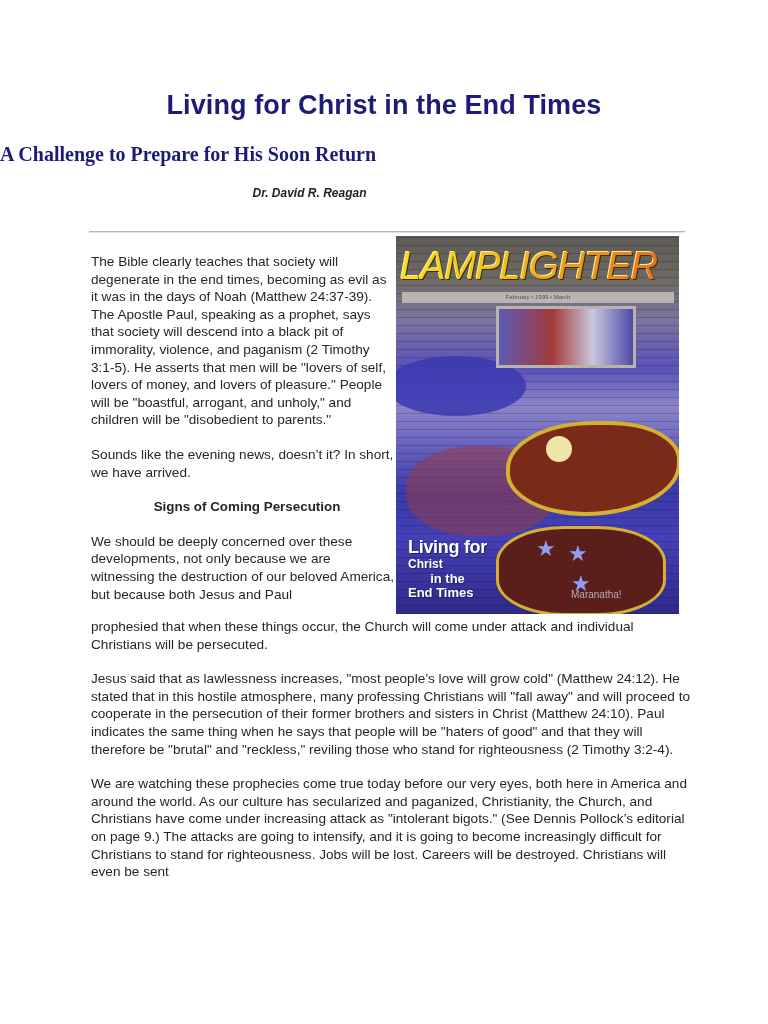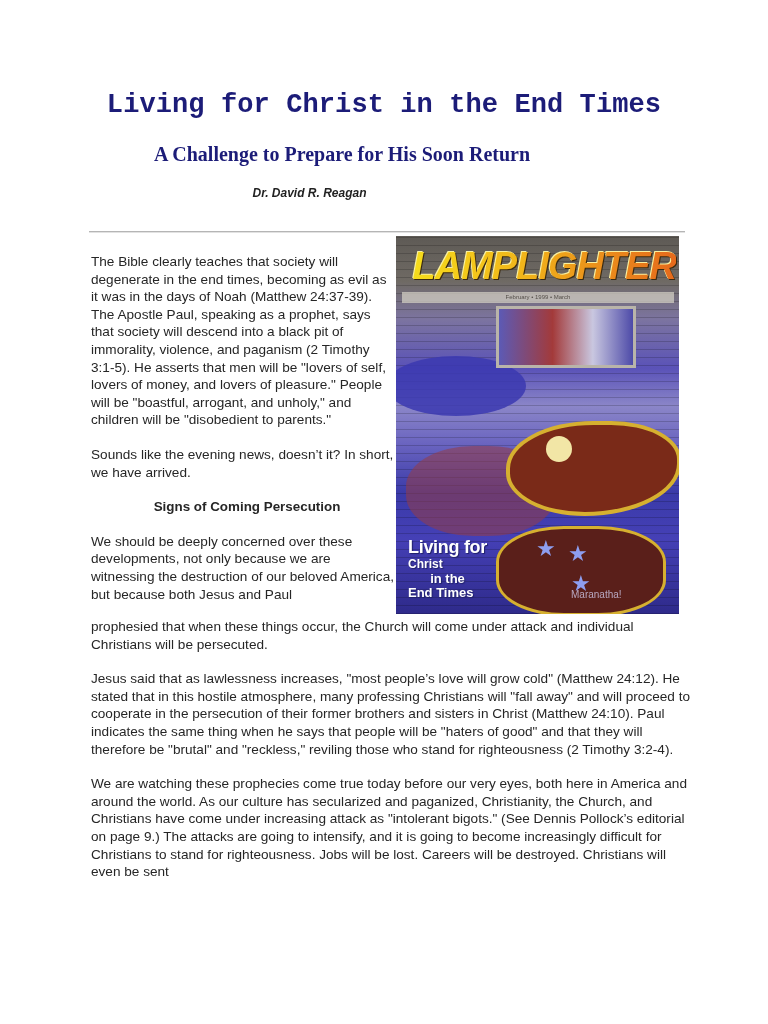--- a/index.html
+++ b/index.html
@@ -1,26 +1,26 @@
 <!DOCTYPE html>
 <html><head>
   <meta charset="utf-8">
   <style>
     * { margin: 0; padding: 0; box-sizing: border-box; }
     html, body { width: 768px; height: 1024px; background: #ffffff; overflow: hidden; }
     body { position: relative; font-family: "Liberation Sans", sans-serif; color: #222222; }
 
     .title {
       position: absolute; left: 0; top: 90px; width: 768px;
-      text-align: center; font-family: Liberation Mono, monospace;
+      text-align: center; font-family: Liberation Sans, sans-serif;
       font-weight: bold; font-size: 27px; color: #1c1c78; letter-spacing: 0.1px;
     }
     .subtitle {
       position: absolute; left: 0; top: 143px; width: 684px;
-      text-align: center; font-family: "Liberation Serif", serif;
+      font-family: "Liberation Serif", serif;
       font-weight: bold; font-size: 20px; color: #1c1c78;
     }
     .author {
       position: absolute; left: 0; top: 186px; width: 619px;
       text-align: center; font-style: italic; font-weight: bold;
       font-size: 12px; color: #222;
     }
     .rule {
       position: absolute; left: 89px; top: 231px; width: 596px; height: 2px;
       background: #b5b5b5; border-bottom: 1px solid #e2e2e2;
@@ -47,22 +47,22 @@
     }
     .cover .blob1 { position: absolute; left: 110px; top: 185px; width: 175px; height: 95px; border-radius: 50% 40% 55% 45%; background: #7a2a18; border: 4px solid #d6b030; }
     .cover .blob2 { position: absolute; left: 150px; top: 200px; width: 26px; height: 26px; border-radius: 50%; background: #f2e6a6; }
     .cover .blob3 { position: absolute; left: -10px; top: 120px; width: 140px; height: 60px; border-radius: 50%; background: #3b38b0; opacity: 0.85; }
     .cover .blob4 { position: absolute; left: 10px; top: 210px; width: 150px; height: 90px; border-radius: 45%; background: rgba(150,60,70,0.55); }
     .cover .blob5 { position: absolute; left: 100px; top: 290px; width: 170px; height: 90px; border-radius: 40%; background: #5a1f1a; border: 3px solid #d6b030; }
     .cover .window { position: absolute; left: 100px; top: 70px; width: 140px; height: 62px; border: 3px solid #b9b4aa; background: linear-gradient(90deg, #5c5ab5, #a33a3a 40%, #c9c7e0 70%, #4d4aa8); }
     .cover .star { position: absolute; color: #8e9ef0; font-size: 22px; }
 
     .cover .masthead {
-      position: absolute; left: 4px; top: 10px; width: 276px; text-align: right;
-      font-family: "Liberation Sans", sans-serif; font-weight: bold; font-style: italic;
+      position: absolute; left: 4px; top: 10px; width: 276px; text-align: left;
+      font-family: "Liberation Sans", sans-serif; font-weight: normal; font-style: italic;
       font-size: 38px; letter-spacing: -1px; line-height: 40px;
       color: #f2c21a;
       background: linear-gradient(90deg, #f6e11c 0%, #f1b41a 45%, #e56a1c 100%);
       -webkit-background-clip: text; background-clip: text; -webkit-text-fill-color: transparent;
       filter: drop-shadow(1px 1px 0 #3a2a10) drop-shadow(-1px -1px 0 #f8f0a0);
     }
     .cover .issue-strip {
       position: absolute; left: 6px; top: 56px; width: 272px; height: 11px;
       background: rgba(210,205,195,0.75); font-size: 6px; line-height: 11px;
       color: #55504a; text-align: center;

